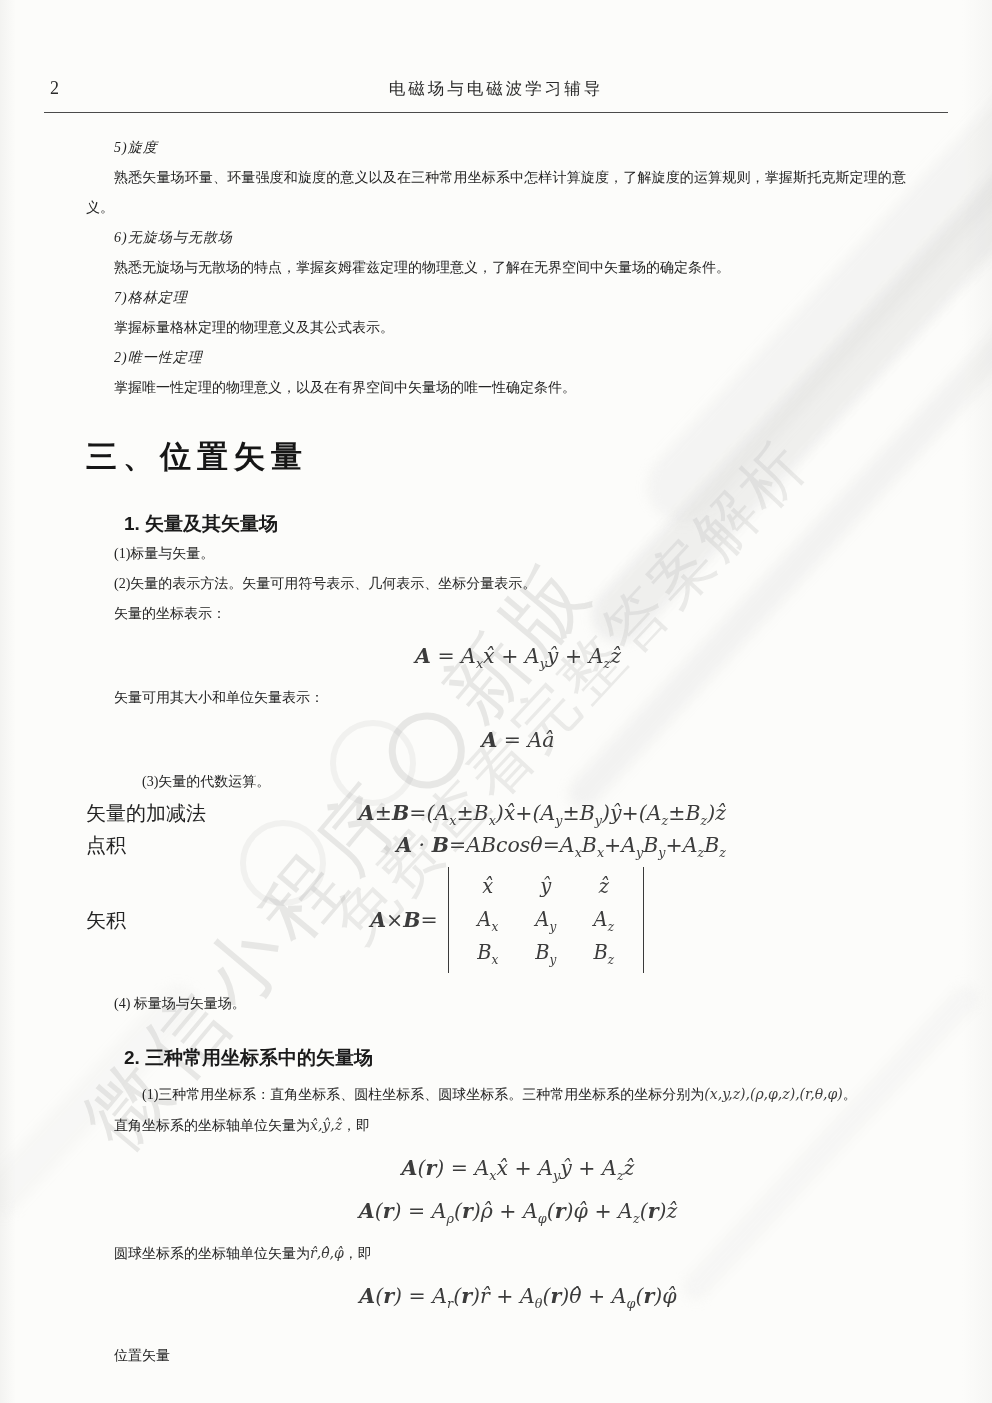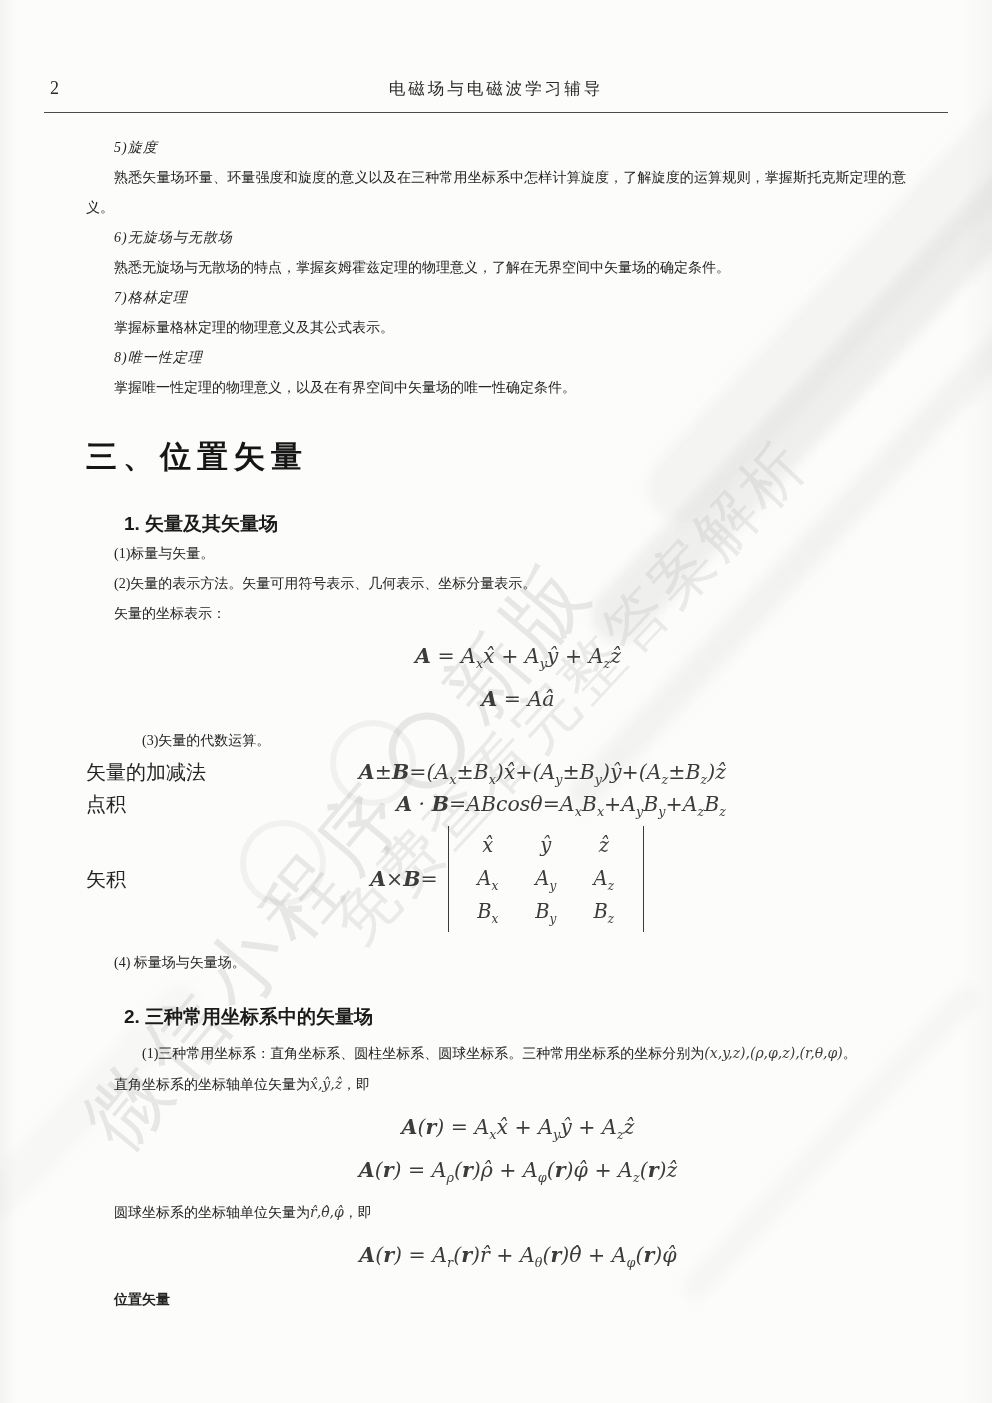--- a/index.html
+++ b/index.html
@@ -54,21 +54,21 @@
   .oprow { display:flex; align-items:baseline; font-size:20px; line-height:32px; }
   .oplabel { flex:0 0 212px; color:#242424; }
   .opformula { flex:1; text-align:right; padding-right:180px; font-size:20.5px; }
   .detrow { display:flex; align-items:center; margin-top:6px; }
   .det-wrap { flex:1; display:flex; justify-content:center; padding-right:190px; align-items:center; }
   .det-lhs { font-size:20.5px; margin-right:10px; }
   .det { display:grid; grid-template-columns:repeat(3,58px); row-gap:5px;
          border-left:1.6px solid #3a3a3a; border-right:1.6px solid #3a3a3a;
          padding:6px 10px; }
   .det-cell { text-align:center; font-size:19.5px; line-height:28px; }
-  .sp6 { margin-top:6px;margin-left:28px; } .sp10 { margin-top:16px; } .sp14 { margin-top:14px;font-weight:bold; }
+  .sp6 { margin-top:6px;margin-left:28px; } .sp10 { margin-top:16px; } .sp14 { margin-top:29px; }
 </style>
 </head>
 <body>
 
 <div class="page">
 
   <div class="wm wm1">
     <span>微信小程序</span>
     <span class="wm-circle"></span>
     <span>新版</span>
@@ -92,31 +92,32 @@
     </div>
     <hr class="pg-rule">
 
     <div class="body-block">
       <p class="line kai indent">5)旋度</p>
       <p class="line indent">熟悉矢量场环量、环量强度和旋度的意义以及在三种常用坐标系中怎样计算旋度，了解旋度的运算规则，掌握斯托克斯定理的意义。</p>
       <p class="line kai indent">6)无旋场与无散场</p>
       <p class="line indent">熟悉无旋场与无散场的特点，掌握亥姆霍兹定理的物理意义，了解在无界空间中矢量场的确定条件。</p>
       <p class="line kai indent">7)格林定理</p>
       <p class="line indent">掌握标量格林定理的物理意义及其公式表示。</p>
-      <p class="line kai indent">8)唯一性定理</p>
+      <p class="line kai indent">2)唯一性定理</p>
       <p class="line indent">掌握唯一性定理的物理意义，以及在有界空间中矢量场的唯一性确定条件。</p>
     </div>
 
     <h1 class="h1">三、位置矢量</h1>
 
     <h2 class="h2 first">1. 矢量及其矢量场</h2>
     <p class="line indent">(1)标量与矢量。</p>
     <p class="line indent">(2)矢量的表示方法。矢量可用符号表示、几何表示、坐标分量表示。</p>
     <p class="line indent">矢量的坐标表示：</p>
     <span class="formula"><b class="vec">A</b> = A<sub>x</sub>x̂ + A<sub>y</sub>ŷ + A<sub>z</sub>ẑ</span>
+    <p class="line indent">矢量可用其大小和单位矢量表示：</p>
     <span class="formula"><b class="vec">A</b> = Aâ</span>
     <p class="line indent sp6">(3)矢量的代数运算。</p>
 
     <div class="oprow">
       <span class="oplabel">矢量的加减法</span>
       <span class="opformula"><b class="vec">A</b>±<b class="vec">B</b>=(A<sub>x</sub>±B<sub>x</sub>)x̂+(A<sub>y</sub>±B<sub>y</sub>)ŷ+(A<sub>z</sub>±B<sub>z</sub>)ẑ</span>
     </div>
     <div class="oprow">
       <span class="oplabel">点积</span>
       <span class="opformula"><b class="vec">A</b> · <b class="vec">B</b>=ABcosθ=A<sub>x</sub>B<sub>x</sub>+A<sub>y</sub>B<sub>y</sub>+A<sub>z</sub>B<sub>z</sub></span>

